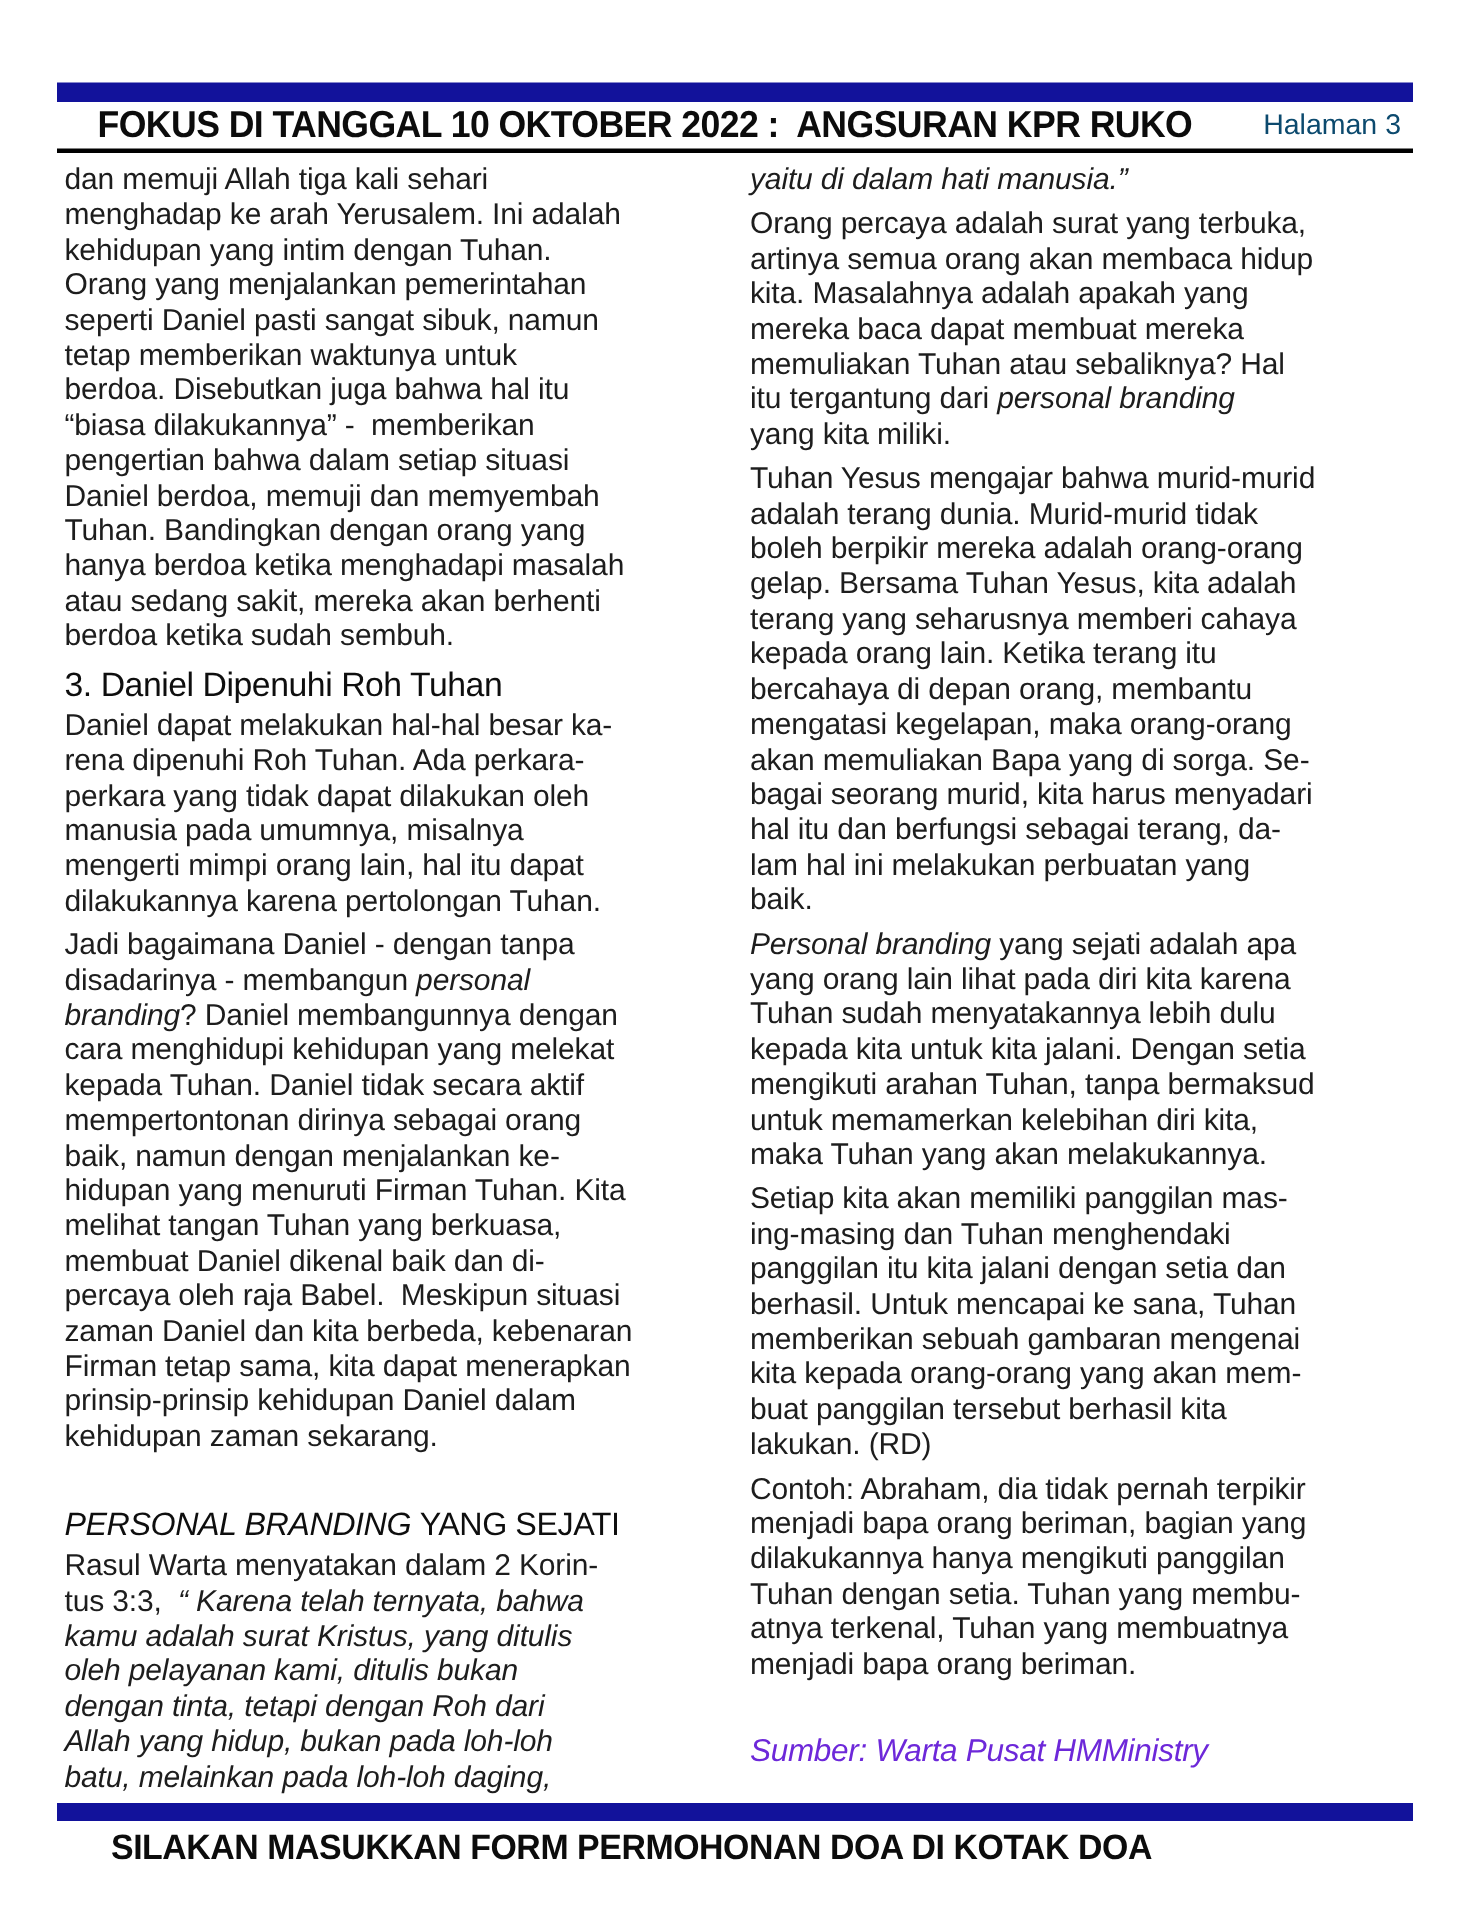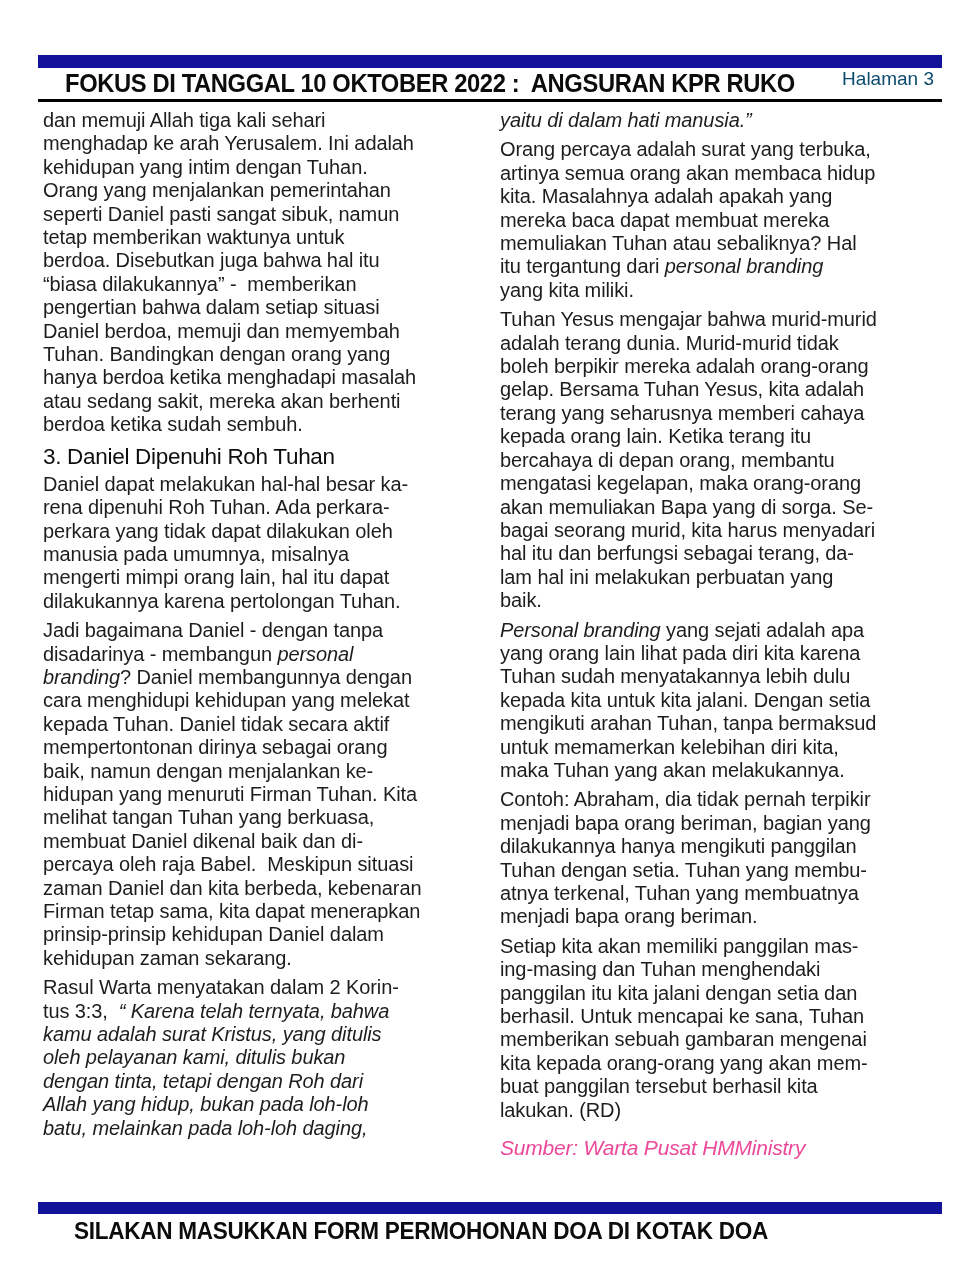--- a/index.html
+++ b/index.html
@@ -16,21 +16,21 @@
   }
   .page{position:relative;width:980px;height:1277px;background:#fff;}
 
   
   .top-bar{
     position:absolute;left:38px;top:55px;width:904px;height:13px;
     background:var(--accent);
   }
   .header-row{
     position:absolute;left:38px;top:68px;width:904px;height:31px;
-    display:flex;align-items:flex-start;justify-content:space-between;
+    display:flex;align-items:center;justify-content:space-between;
   }
   .header-title{
     margin-left:27px;
     font-weight:700;font-size:25px;line-height:31px;
     letter-spacing:-0.4px;color:#0c0c0c;
     display:inline-block;transform:scaleX(0.95);transform-origin:left center;
     white-space:nowrap;
   }
   .header-page{
     margin-right:8px;font-size:19px;color:#0c4a6e;white-space:nowrap;
@@ -58,21 +58,21 @@
   .block.heading1{
     font-size:22.5px;line-height:27px;margin:3px 0 3px 0;letter-spacing:-0.3px;
     color:#0e0e0e;
   }
   .block.heading2{
     font-size:21.5px;line-height:26px;margin:33px 0 4px 0;letter-spacing:-0.3px;
     color:#0e0e0e;
   }
   .block.quote{margin-bottom:6px;}
   .block.source{
-    margin-top:14px;font-size:21px;letter-spacing:-0.2px;color:#ec4899;
+    margin-top:34px;font-size:21px;letter-spacing:-0.2px;color:#6d28d9;
   }
 
   
   .footer-bar{
     position:absolute;left:38px;top:1202px;width:904px;height:12px;
     background:var(--accent);
   }
   .footer-text{
     position:absolute;left:74px;top:1217px;
     font-weight:700;font-size:23.5px;line-height:28px;color:#0c0c0c;
@@ -126,20 +126,21 @@
 mempertontonan dirinya sebagai orang
 baik, namun dengan menjalankan ke-
 hidupan yang menuruti Firman Tuhan. Kita
 melihat tangan Tuhan yang berkuasa,
 membuat Daniel dikenal baik dan di-
 percaya oleh raja Babel.&nbsp; Meskipun situasi
 zaman Daniel dan kita berbeda, kebenaran
 Firman tetap sama, kita dapat menerapkan
 prinsip-prinsip kehidupan Daniel dalam
 kehidupan zaman sekarang.</span></div>
+        <div class="block heading2"><span class="seg bold-italic">PERSONAL BRANDING </span><span class="seg bold">YANG SEJATI</span></div>
         <div class="block para quote"><span class="seg normal">Rasul Warta menyatakan dalam </span><span class="seg bold">2 Korin-
 tus 3:3,&nbsp; </span><span class="seg bold-italic">“ Karena telah ternyata, bahwa
 kamu adalah surat Kristus, yang ditulis
 oleh pelayanan kami, ditulis bukan
 dengan tinta, tetapi dengan Roh dari
 Allah yang hidup, bukan pada loh-loh
 batu, melainkan pada loh-loh daging,</span></div>
       </div>
     <div class="col right" id="col-right">
         <div class="block para quote"><span class="seg bold-italic">yaitu di dalam hati manusia.”</span></div>
@@ -163,34 +164,34 @@
 hal itu dan berfungsi sebagai terang, da-
 lam hal ini melakukan perbuatan yang
 baik.</span></div>
         <div class="block para"><span class="seg italic">Personal branding</span><span class="seg normal"> yang sejati adalah apa
 yang orang lain lihat pada diri kita karena
 Tuhan sudah menyatakannya lebih dulu
 kepada kita untuk kita jalani. Dengan setia
 mengikuti arahan Tuhan, tanpa bermaksud
 untuk memamerkan kelebihan diri kita,
 maka Tuhan yang akan melakukannya.</span></div>
-        <div class="block para"><span class="seg normal">Contoh: Abraham, dia tidak pernah terpikir
-menjadi bapa orang beriman, bagian yang
-dilakukannya hanya mengikuti panggilan
-Tuhan dengan setia. Tuhan yang membu-
-atnya terkenal, Tuhan yang membuatnya
-menjadi bapa orang beriman.</span></div>
         <div class="block para"><span class="seg normal">Setiap kita akan memiliki panggilan mas-
 ing-masing dan Tuhan menghendaki
 panggilan itu kita jalani dengan setia dan
 berhasil. Untuk mencapai ke sana, Tuhan
 memberikan sebuah gambaran mengenai
 kita kepada orang-orang yang akan mem-
 buat panggilan tersebut berhasil kita
 lakukan. (RD)</span></div>
+        <div class="block para"><span class="seg normal">Contoh: Abraham, dia tidak pernah terpikir
+menjadi bapa orang beriman, bagian yang
+dilakukannya hanya mengikuti panggilan
+Tuhan dengan setia. Tuhan yang membu-
+atnya terkenal, Tuhan yang membuatnya
+menjadi bapa orang beriman.</span></div>
         <div class="block source"><span class="seg bold-italic">Sumber: Warta Pusat HMMinistry</span></div>
       </div>
   </div>
 
   <div class="footer-bar"></div>
   <div class="footer-text">SILAKAN MASUKKAN FORM PERMOHONAN DOA DI KOTAK DOA</div>
 
 </div>
 
 </body></html>

